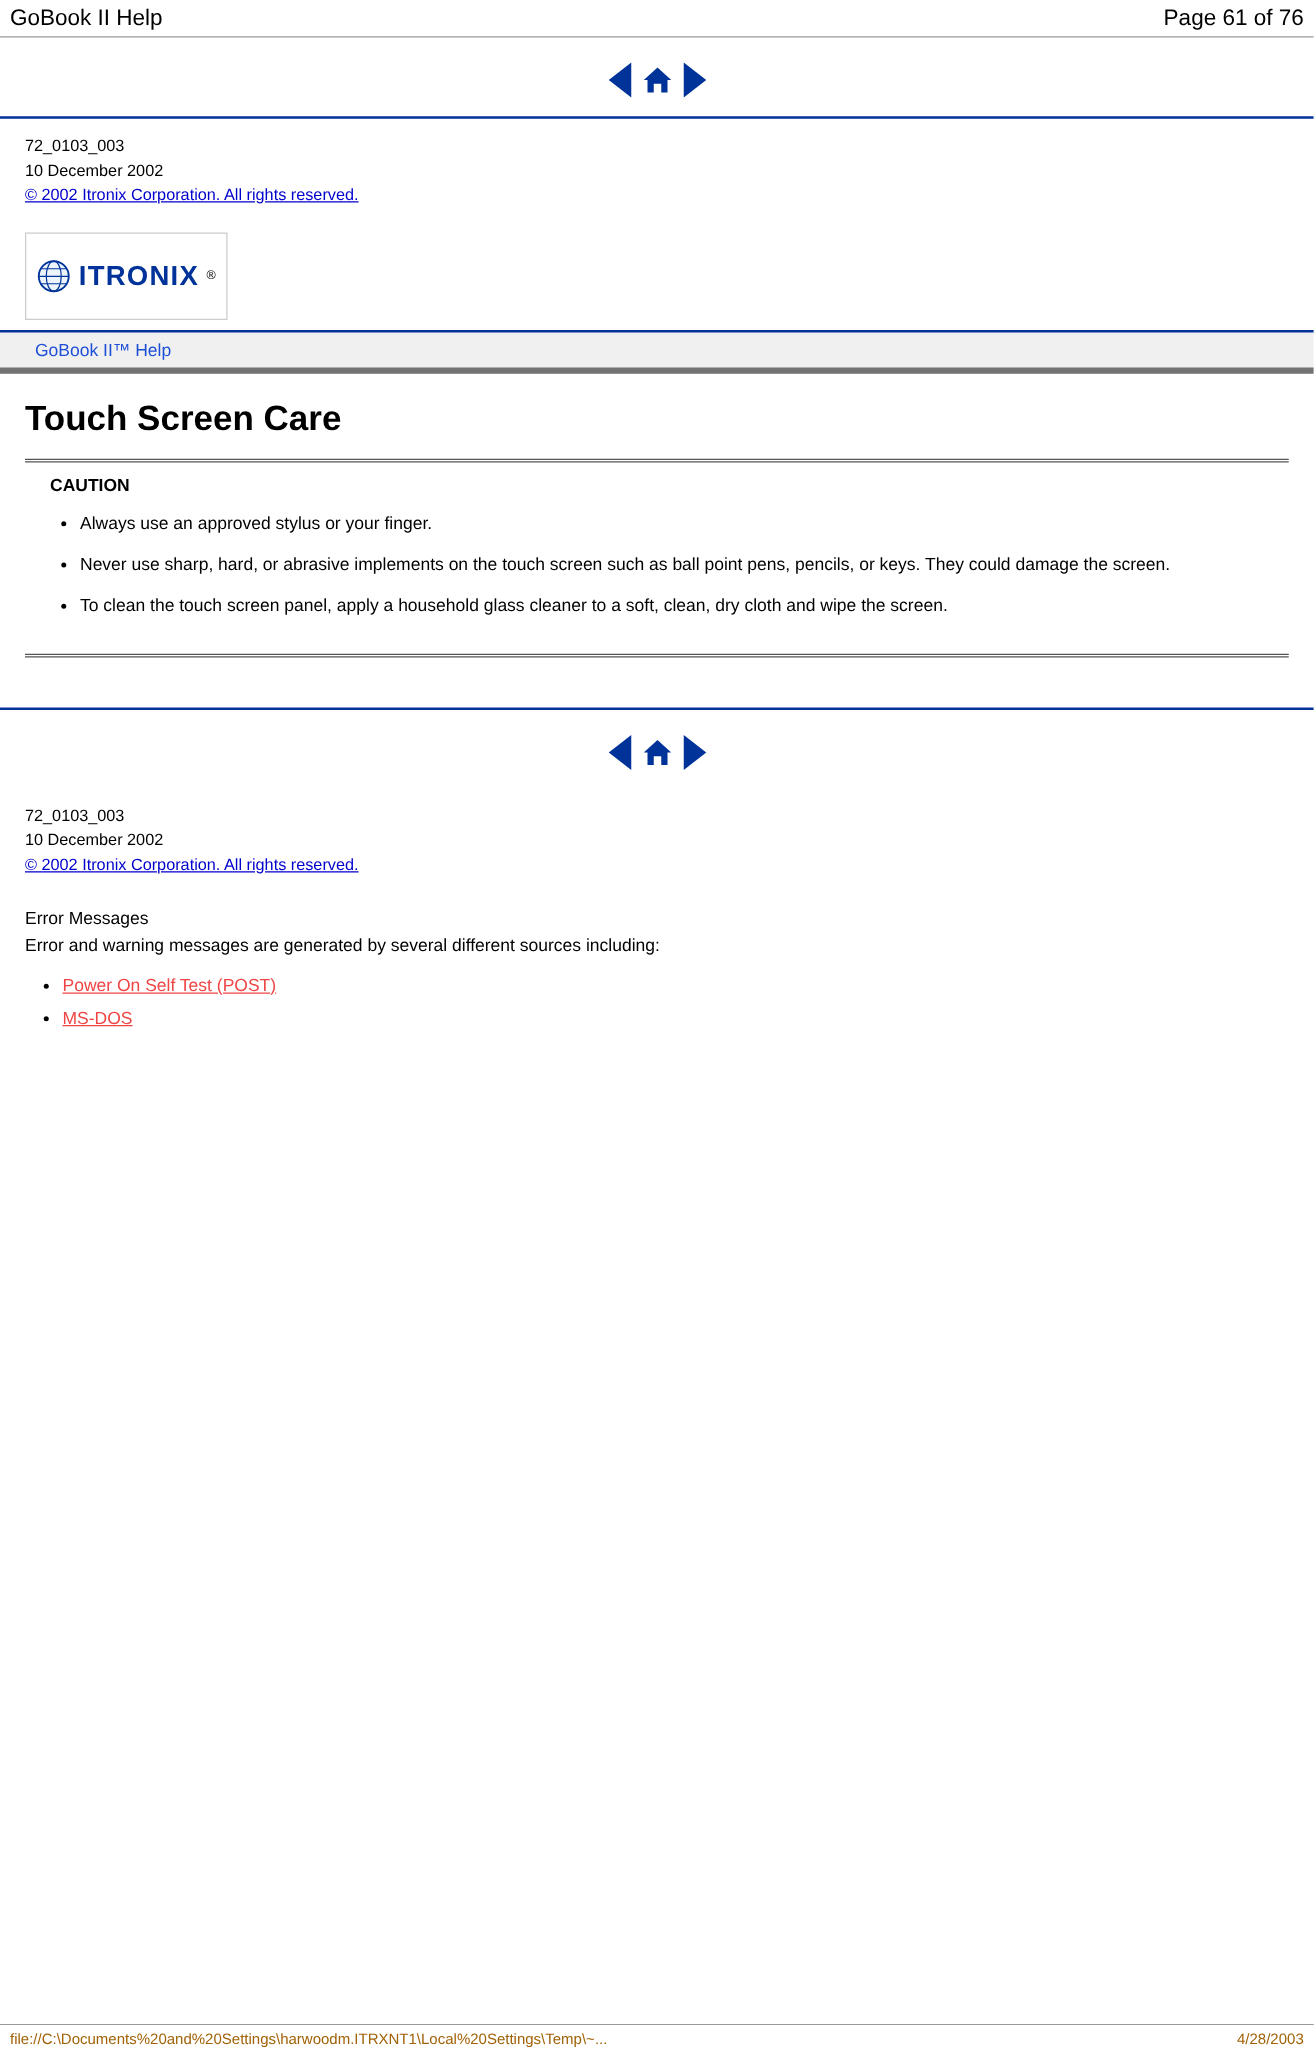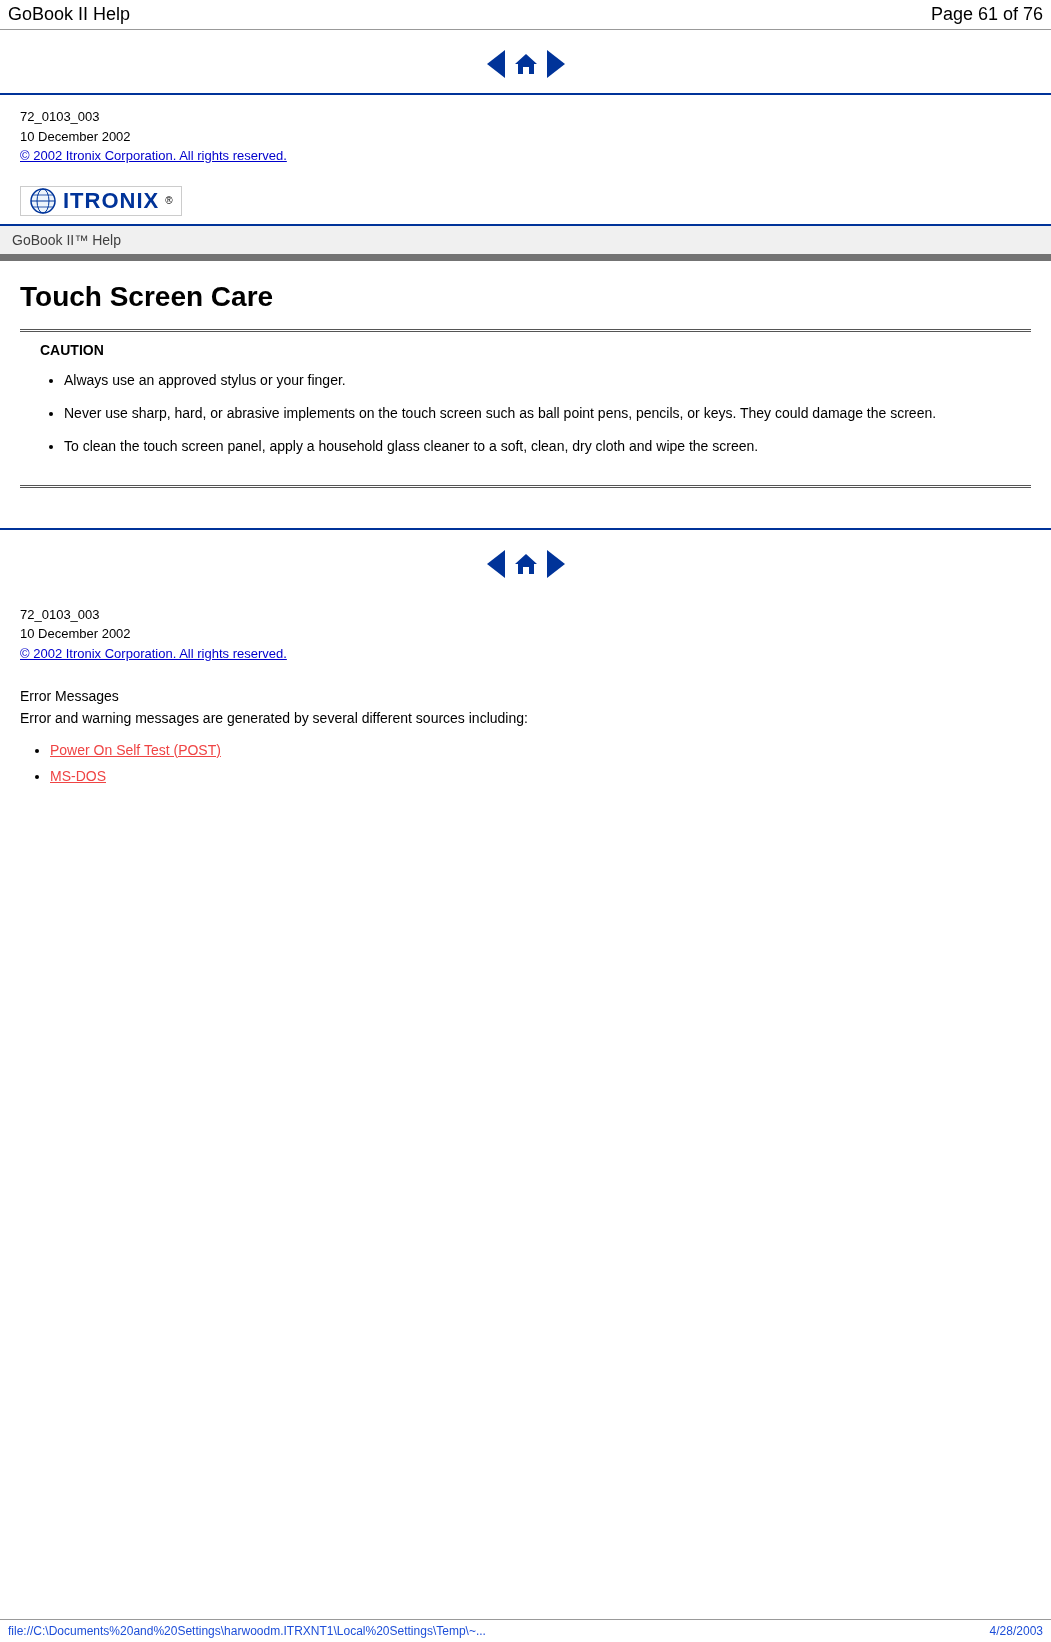--- a/index.html
+++ b/index.html
@@ -70,21 +70,21 @@
     }
 
     
     .logo-section {
       padding: 8px 20px;
       display: flex;
       align-items: center;
     }
     .logo-box {
       border: 1px solid #ccc;
-      padding: 0 8px;
+      padding: 20px 8px;
       display: inline-flex;
       align-items: center;
       gap: 6px;
     }
     .logo-globe {
       width: 28px;
       height: 28px;
     }
     .logo-text {
       font-size: 22px;
@@ -94,24 +94,24 @@
     }
     .logo-reg {
       font-size: 10px;
       vertical-align: super;
     }
 
     
     .header-bar {
       background: #f0f0f0;
       border-top: 2px solid #003399;
-      border-bottom: 7px solid #737373;
-      padding: 6px 12px;
-      font-size: 14px;
-      color: #404040;
+      border-bottom: 5px solid #737373;
+      padding: 6px 28px;
+      font-size: 14px;
+      color: #1d4ed8;
     }
 
     
     .main-content {
       padding: 20px 20px 10px 20px;
     }
 
     .page-title {
       font-size: 28px;
       font-weight: bold;
@@ -177,21 +177,21 @@
       text-decoration: underline;
     }
 
     
     .footer-bar {
       border-top: 1px solid #999;
       padding: 4px 8px;
       display: flex;
       justify-content: space-between;
       font-size: 12px;
-      color: #1d4ed8;
+      color: #a16207;
       position: fixed;
       bottom: 0;
       width: 1051px;
       background: #fff;
     }
   </style>
 </head>
 <body>
 
 <div class="top-bar">

